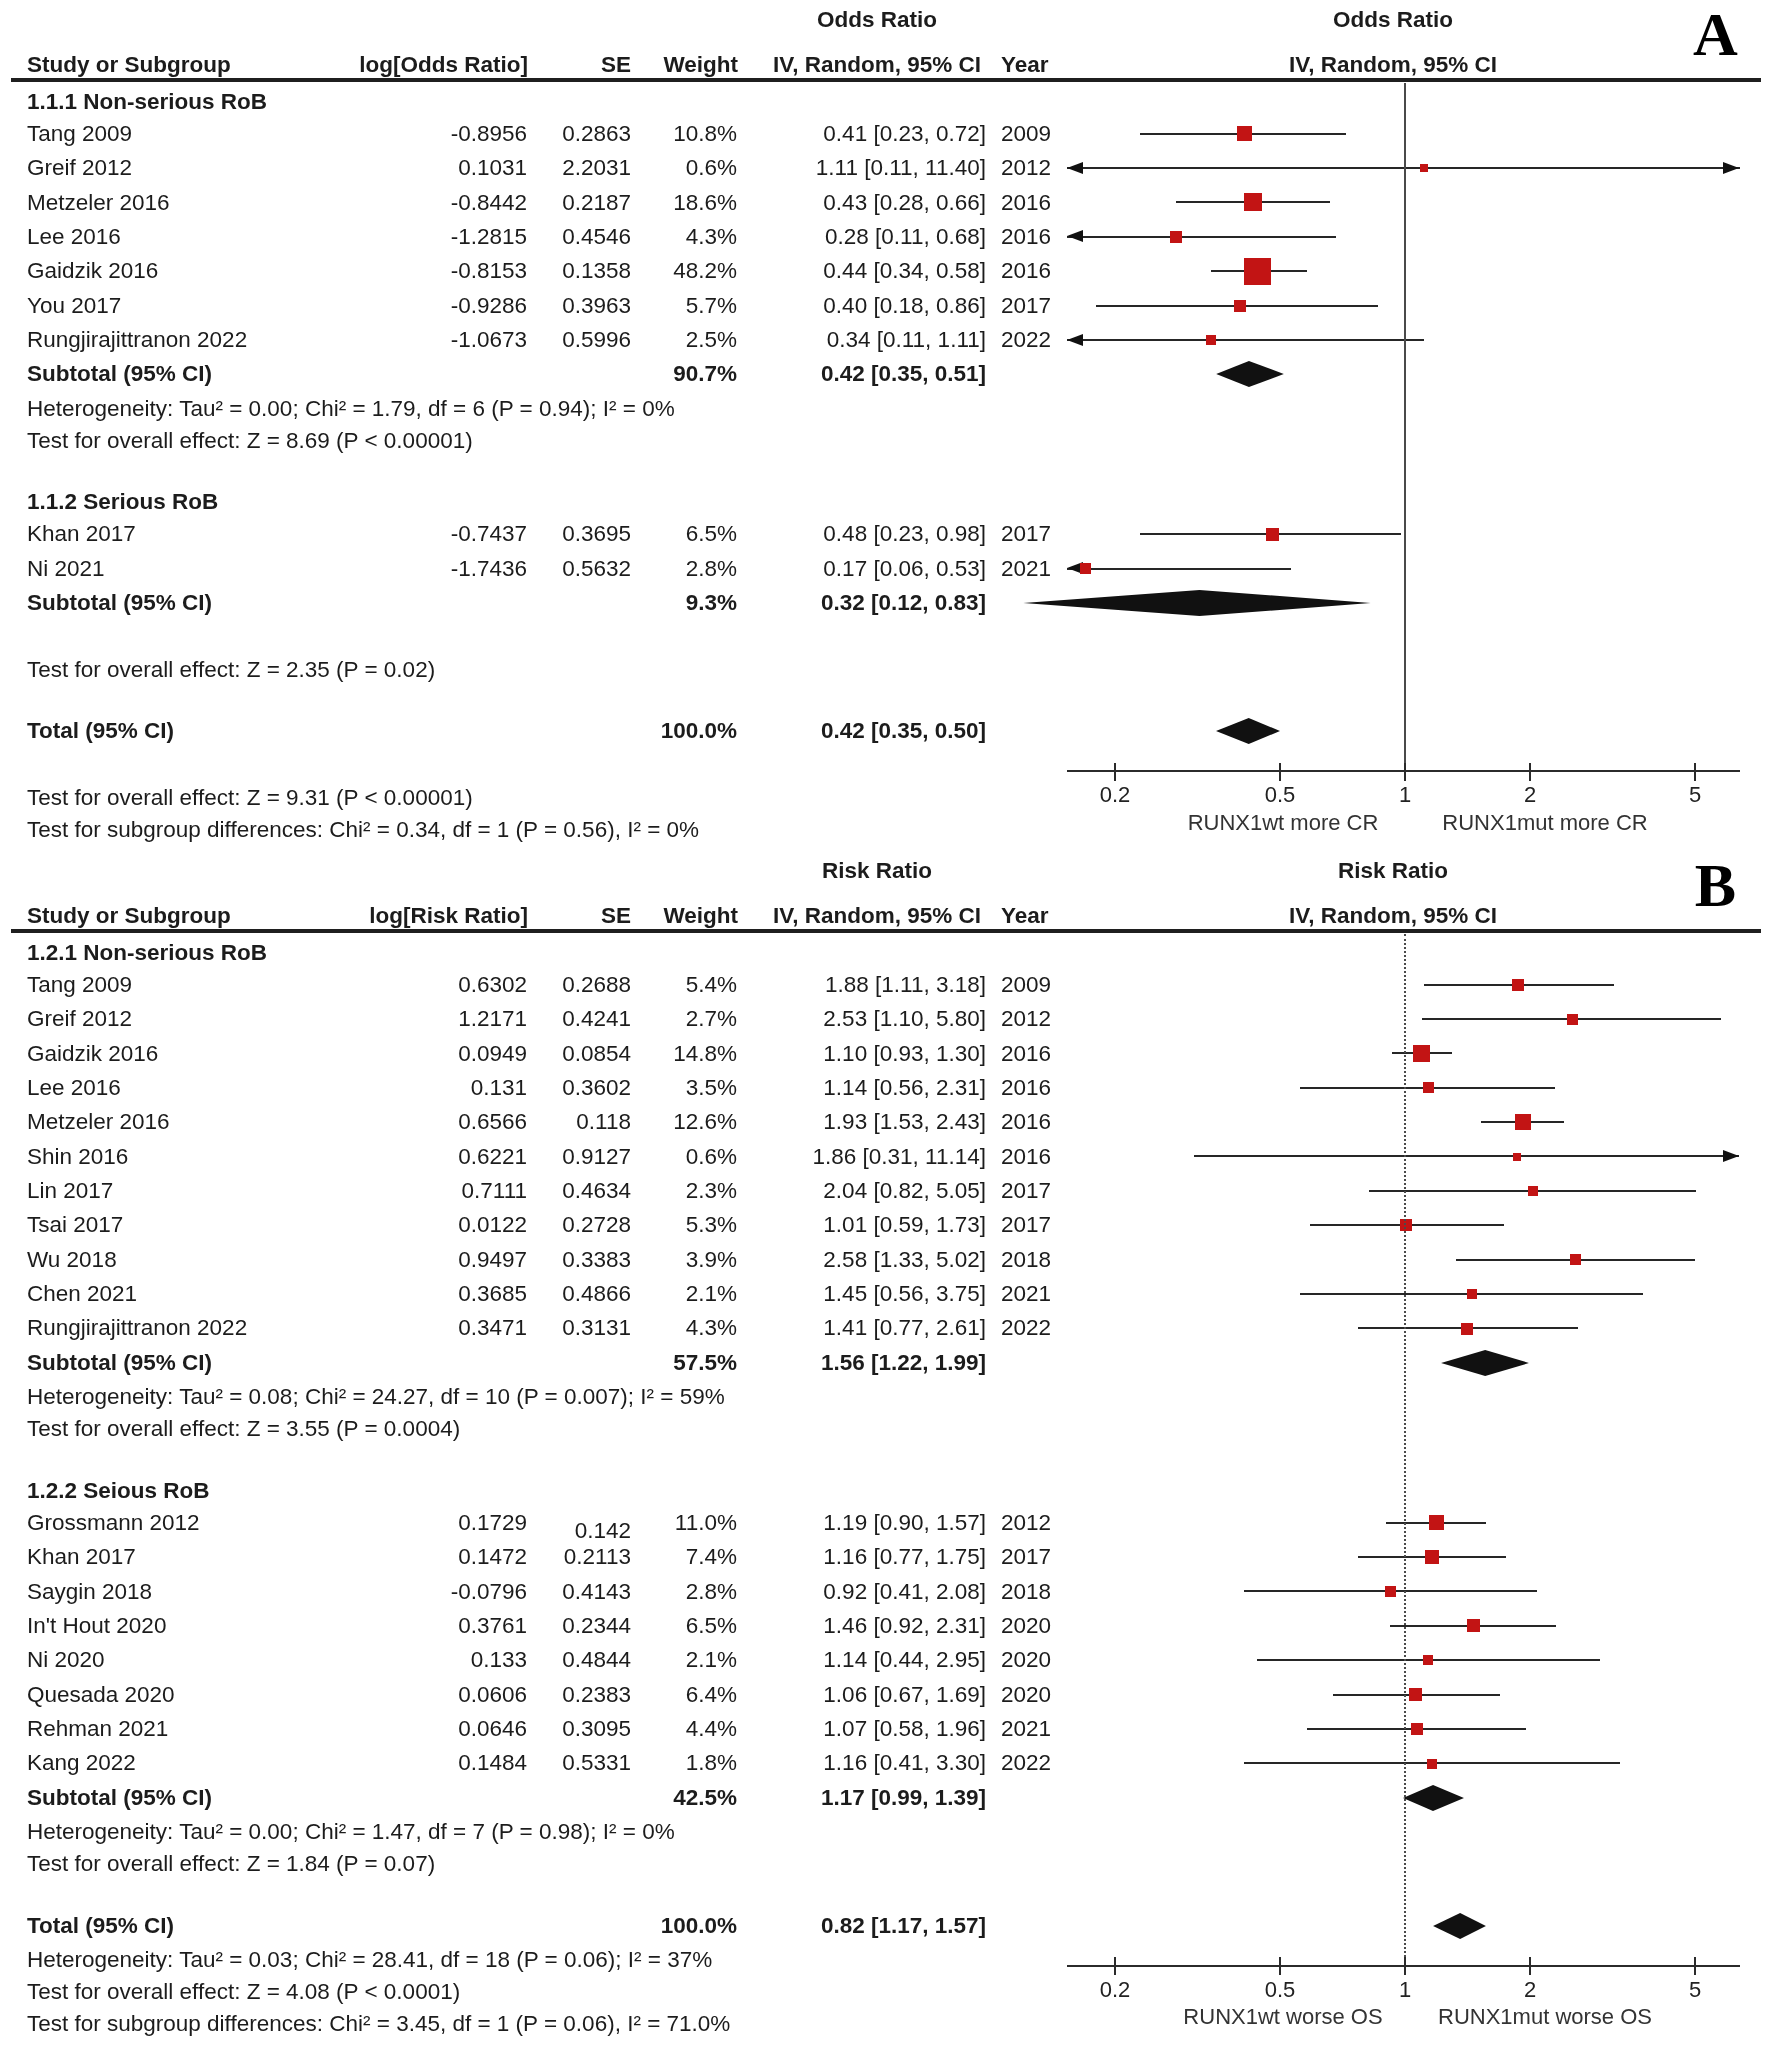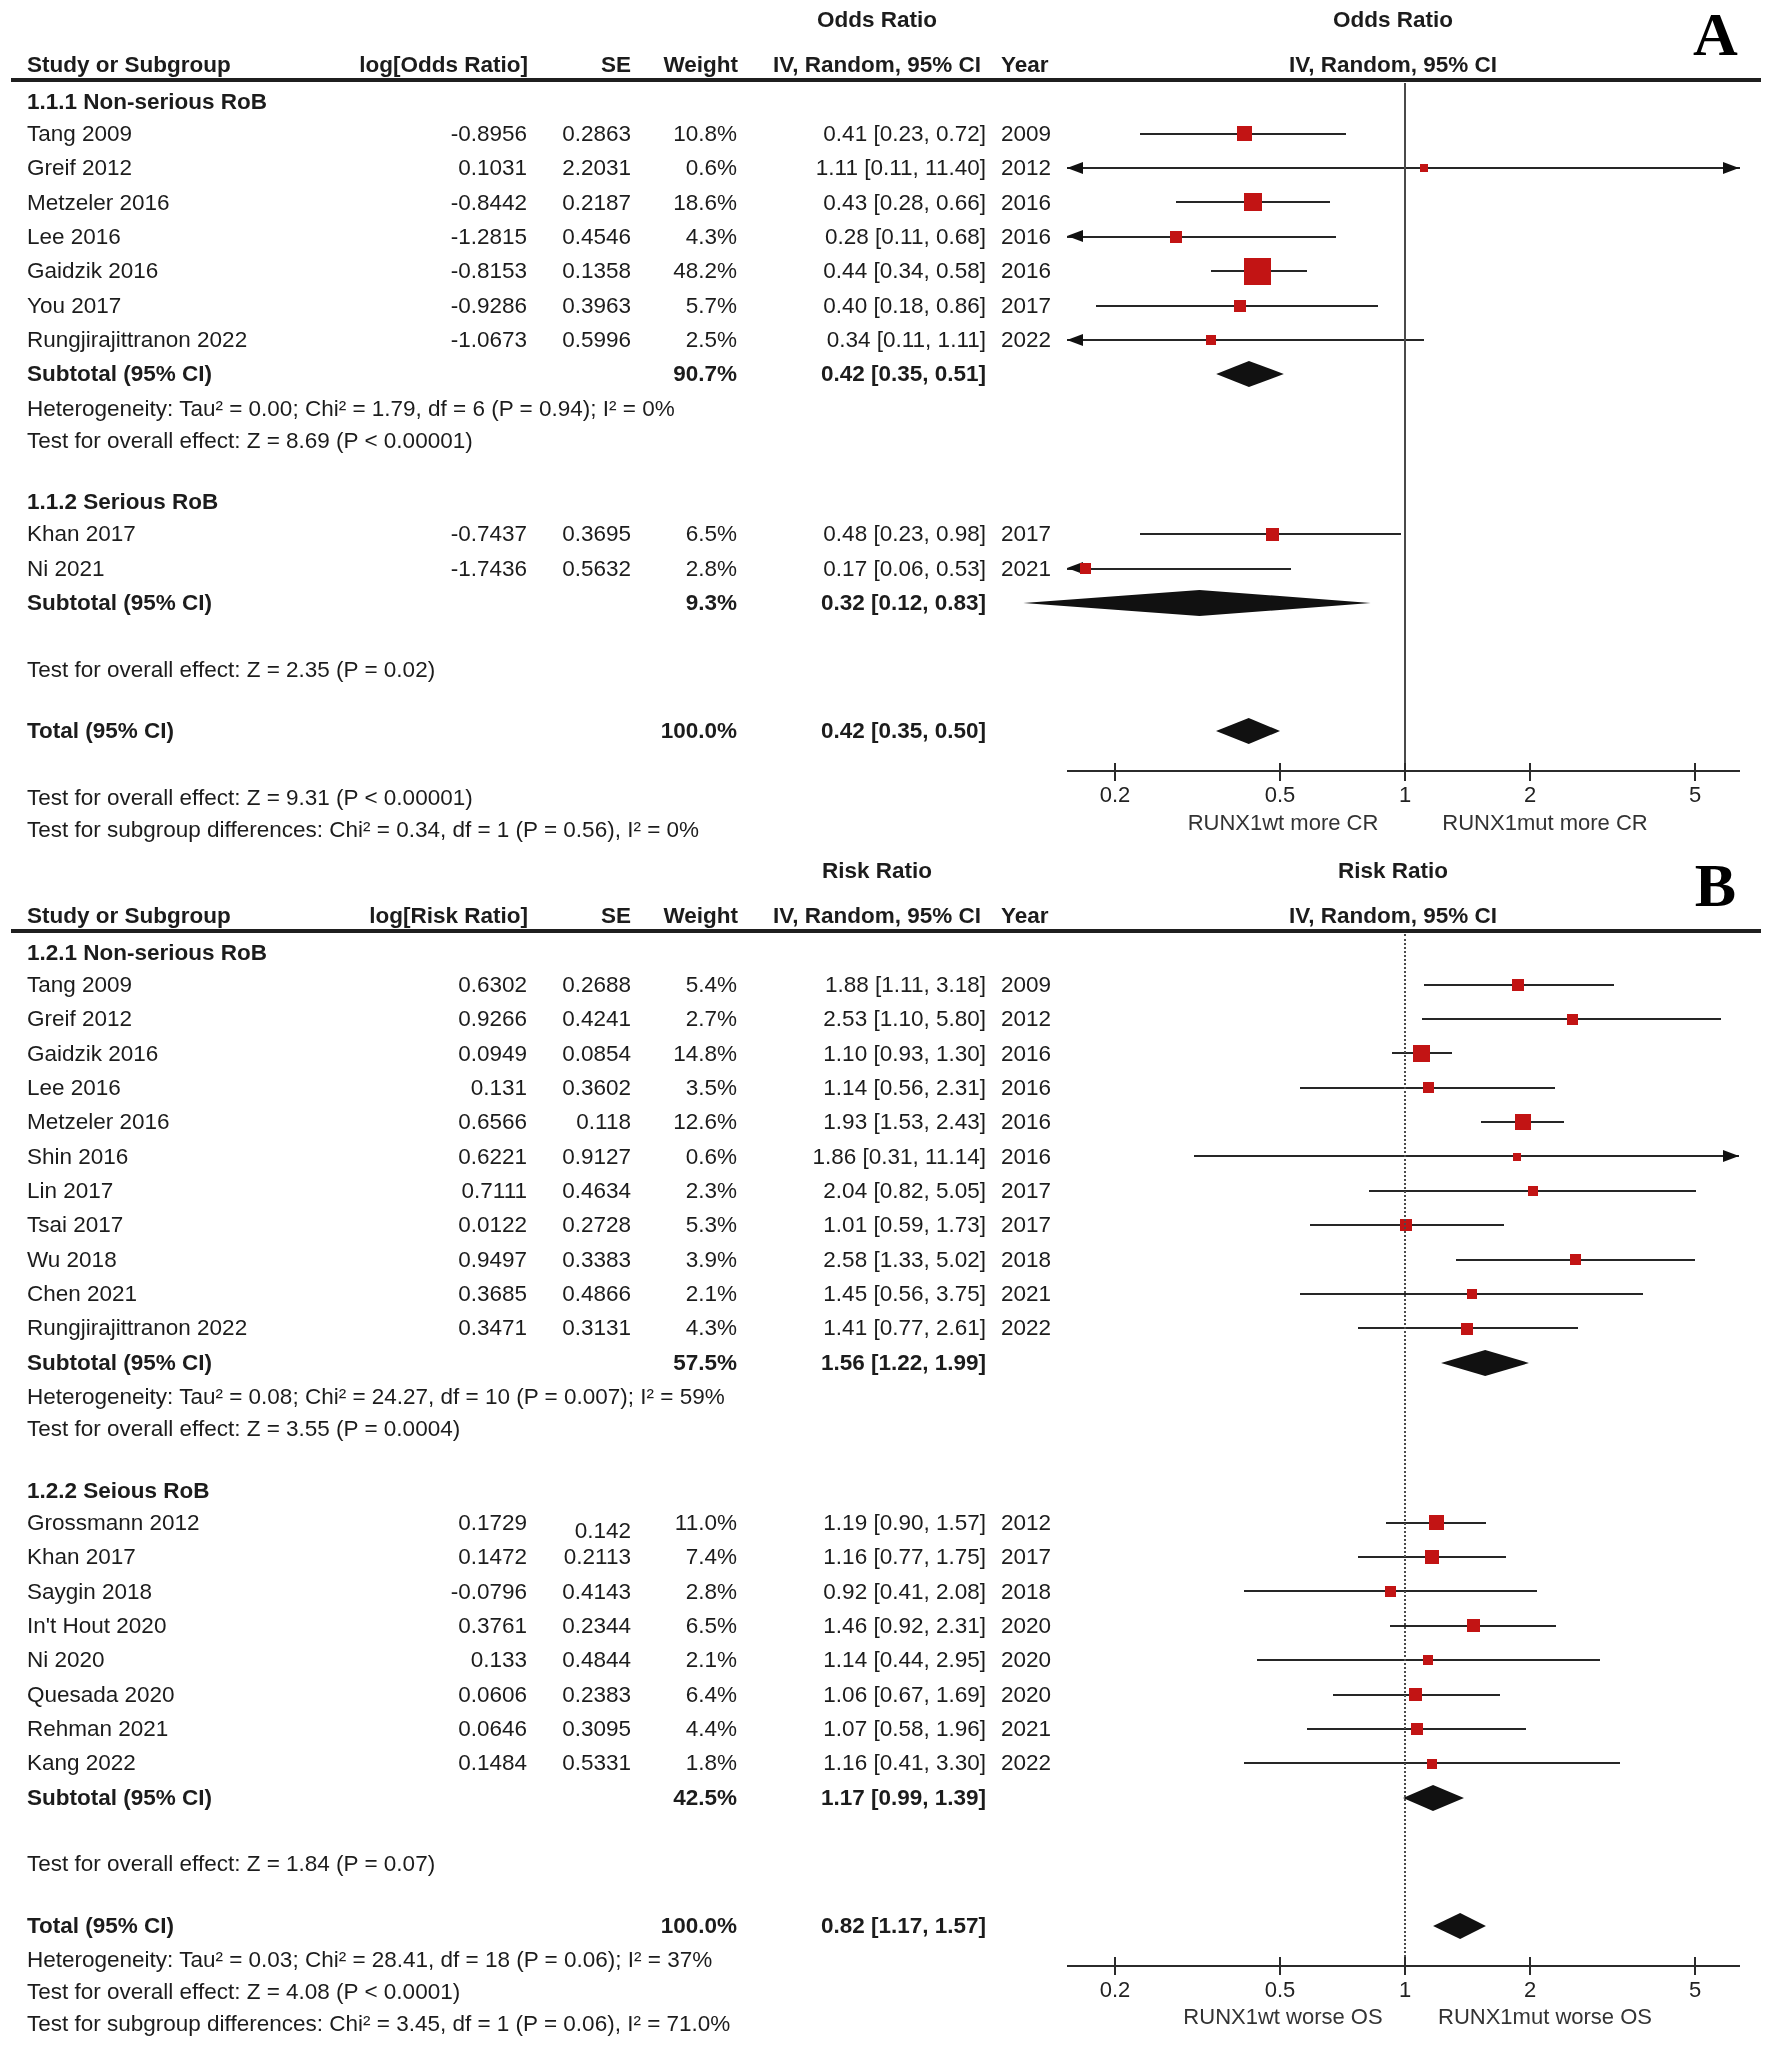--- a/index.html
+++ b/index.html
@@ -172,21 +172,21 @@
       <div class="txt b" style="left: 27px; top: 95px;">1.2.1 Non-serious RoB</div>
       <div class="txt" style="left: 27px; top: 127px;">Tang 2009</div>
       <div class="txt ralign" style="left: 278px; top: 127px; width: 249px;">0.6302</div>
       <div class="txt ralign" style="left: 530px; top: 127px; width: 101px;">0.2688</div>
       <div class="txt ralign" style="left: 630px; top: 127px; width: 107px;">5.4%</div>
       <div class="txt ralign" style="left: 731px; top: 127px; width: 255px;">1.88 [1.11, 3.18]</div>
       <div class="txt" style="left: 1001px; top: 127px;">2009</div>
       <div class="ciline" style="left: 1424px; top: 139px; width: 190px;"></div>
       <div class="marker" style="left: 1512px; top: 134px; width: 12.4px; height: 12.4px;"></div>
       <div class="txt" style="left: 27px; top: 161px;">Greif 2012</div>
-      <div class="txt ralign" style="left: 278px; top: 161px; width: 249px;">0.9266</div>
+      <div class="txt ralign" style="left: 278px; top: 161px; width: 249px;">1.2171</div>
       <div class="txt ralign" style="left: 530px; top: 161px; width: 101px;">0.4241</div>
       <div class="txt ralign" style="left: 630px; top: 161px; width: 107px;">2.7%</div>
       <div class="txt ralign" style="left: 731px; top: 161px; width: 255px;">2.53 [1.10, 5.80]</div>
       <div class="txt" style="left: 1001px; top: 161px;">2012</div>
       <div class="ciline" style="left: 1422px; top: 173px; width: 299px;"></div>
       <div class="marker" style="left: 1567px; top: 169px; width: 10.7px; height: 10.7px;"></div>
       <div class="txt" style="left: 27px; top: 196px;">Gaidzik 2016</div>
       <div class="txt ralign" style="left: 278px; top: 196px; width: 249px;">0.0949</div>
       <div class="txt ralign" style="left: 530px; top: 196px; width: 101px;">0.0854</div>
       <div class="txt ralign" style="left: 630px; top: 196px; width: 107px;">14.8%</div>
@@ -331,20 +331,21 @@
       <div class="txt ralign" style="left: 731px; top: 905px; width: 255px;">1.16 [0.41, 3.30]</div>
       <div class="txt" style="left: 1001px; top: 905px;">2022</div>
       <div class="ciline" style="left: 1244px; top: 917px; width: 376px;"></div>
       <div class="marker" style="left: 1427px; top: 914px; width: 9.5px; height: 9.5px;"></div>
       <div class="txt b" style="left: 27px; top: 940px;">Subtotal (95% CI)</div>
       <div class="txt ralign b" style="left: 630px; top: 940px; width: 107px;">42.5%</div>
       <div class="txt ralign b" style="left: 731px; top: 940px; width: 255px;">1.17 [0.99, 1.39]</div>
       <svg width="61" height="26" style="position: absolute; left: 1403px; top: 940px;" viewBox="0 0 103.156 44">
         <polygon points="0,22 50.785467004028305,0 103.16572395958156,22 50.785467004028305,44" fill="#111111"></polygon>
       </svg>
+      <div class="txt" style="left: 27px; top: 974px;">Heterogeneity: Tau² = 0.00; Chi² = 1.47, df = 7 (P = 0.98); I² = 0%</div>
       <div class="txt" style="left: 27px; top: 1006px;">Test for overall effect: Z = 1.84 (P = 0.07)</div>
       <div class="txt b" style="left: 27px; top: 1068px;">Total (95% CI)</div>
       <div class="txt ralign b" style="left: 630px; top: 1068px; width: 107px;">100.0%</div>
       <div class="txt ralign b" style="left: 731px; top: 1068px; width: 255px;">0.82 [1.17, 1.57]</div>
       <svg width="53" height="26" style="position: absolute; left: 1433px; top: 1068px;" viewBox="0 0 89.3906 44">
         <polygon points="0,22 45.74713263683907,0 89.39965346415056,22 45.74713263683907,44" fill="#111111"></polygon>
       </svg>
       <div class="txt" style="left: 27px; top: 1102px;">Heterogeneity: Tau² = 0.03; Chi² = 28.41, df = 18 (P = 0.06); I² = 37%</div>
       <div class="txt" style="left: 27px; top: 1134px;">Test for overall effect: Z = 4.08 (P &lt; 0.0001)</div>
       <div class="txt" style="left: 27px; top: 1166px;">Test for subgroup differences: Chi² = 3.45, df = 1 (P = 0.06), I² = 71.0%</div>

